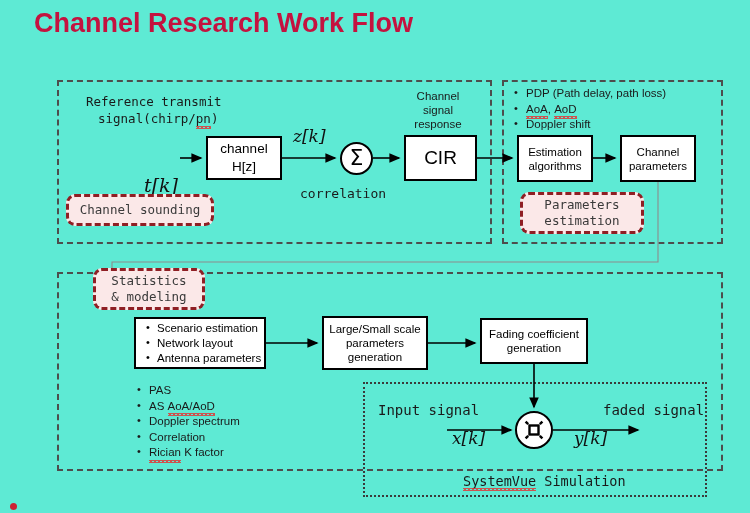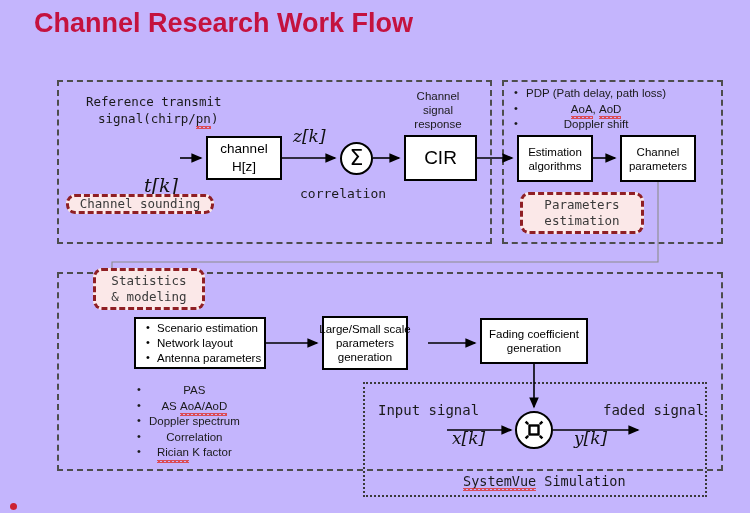--- a/index.html
+++ b/index.html
@@ -12,21 +12,21 @@
     height: 513px;
     position: relative;
     font-family: "Liberation Sans", sans-serif;
     overflow: hidden;
   }
   #slide {
     position: absolute;
     left: 0; top: 0;
     width: 750px;
     height: 513px;
-    background: #c4b5fd;
+    background: #5eead4;
   }
   .abs { position: absolute; }
 
   
   #title {
     left: 34px;
     top: 8px;
     font-size: 27px;
     font-weight: bold;
     color: #c4123f;
@@ -84,21 +84,20 @@
   }
 
   
   .mono {
     font-family: "DejaVu Sans Mono", "Liberation Mono", monospace;
     color: #1a1a1a;
   }
   .sans {
     font-family: "Liberation Sans", sans-serif;
     color: #1a1a1a;
-    text-align: center;
   }
   .serif-it {
     font-family: "DejaVu Serif", "Liberation Serif", serif;
     font-style: italic;
     color: #111;
   }
   .center-t { text-align: center; }
 
   
   .sq {
@@ -224,21 +223,21 @@
   <div class="abs sans center-t" style="left:396px; top:89px; width:84px; font-size:11.5px; line-height:14px;">
     <div>Channel</div>
     <div>signal</div>
     <div>response</div>
   </div>
 
   <div class="abs box" style="left:404px; top:135px; width:73px; height:46px; font-size:19px;">
     <span class="l">CIR</span>
   </div>
 
-  <div class="abs badge" style="left:66px; top:194px; width:148px; height:20px;">
+  <div class="abs badge" style="left:66px; top:194px; width:148px; height:32px;">
     <span class="l">Channel sounding</span>
   </div>
 
   <div class="abs bullets sans" style="left:513px; top:86px; font-size:11.5px;">
     <div class="bl">PDP (Path delay, path loss)</div>
     <div class="bl"><span class="sq">AoA</span>, <span class="sq">AoD</span></div>
     <div class="bl">Doppler shift</div>
   </div>
 
   <div class="abs box" style="left:517px; top:135px; width:76px; height:47px; font-size:11.5px; line-height:14px;">
@@ -260,21 +259,21 @@
     <span class="l">Statistics</span>
     <span class="l">&amp; modeling</span>
   </div>
 
   <div class="abs box bulleted" style="left:134px; top:317px; width:132px; height:52px;">
     <div class="bl">Scenario estimation</div>
     <div class="bl">Network layout</div>
     <div class="bl">Antenna parameters</div>
   </div>
 
-  <div class="abs box" style="left:322px; top:316px; width:86px; height:54px; font-size:11.5px; line-height:14px;">
+  <div class="abs box" style="left:322px; top:316px; width:106px; height:54px; font-size:11.5px; line-height:14px;">
     <span class="l">Large/Small scale</span>
     <span class="l">parameters</span>
     <span class="l">generation</span>
   </div>
 
   <div class="abs box" style="left:480px; top:318px; width:108px; height:46px; font-size:11.5px; line-height:14px;">
     <span class="l">Fading coefficient</span>
     <span class="l">generation</span>
   </div>
 

